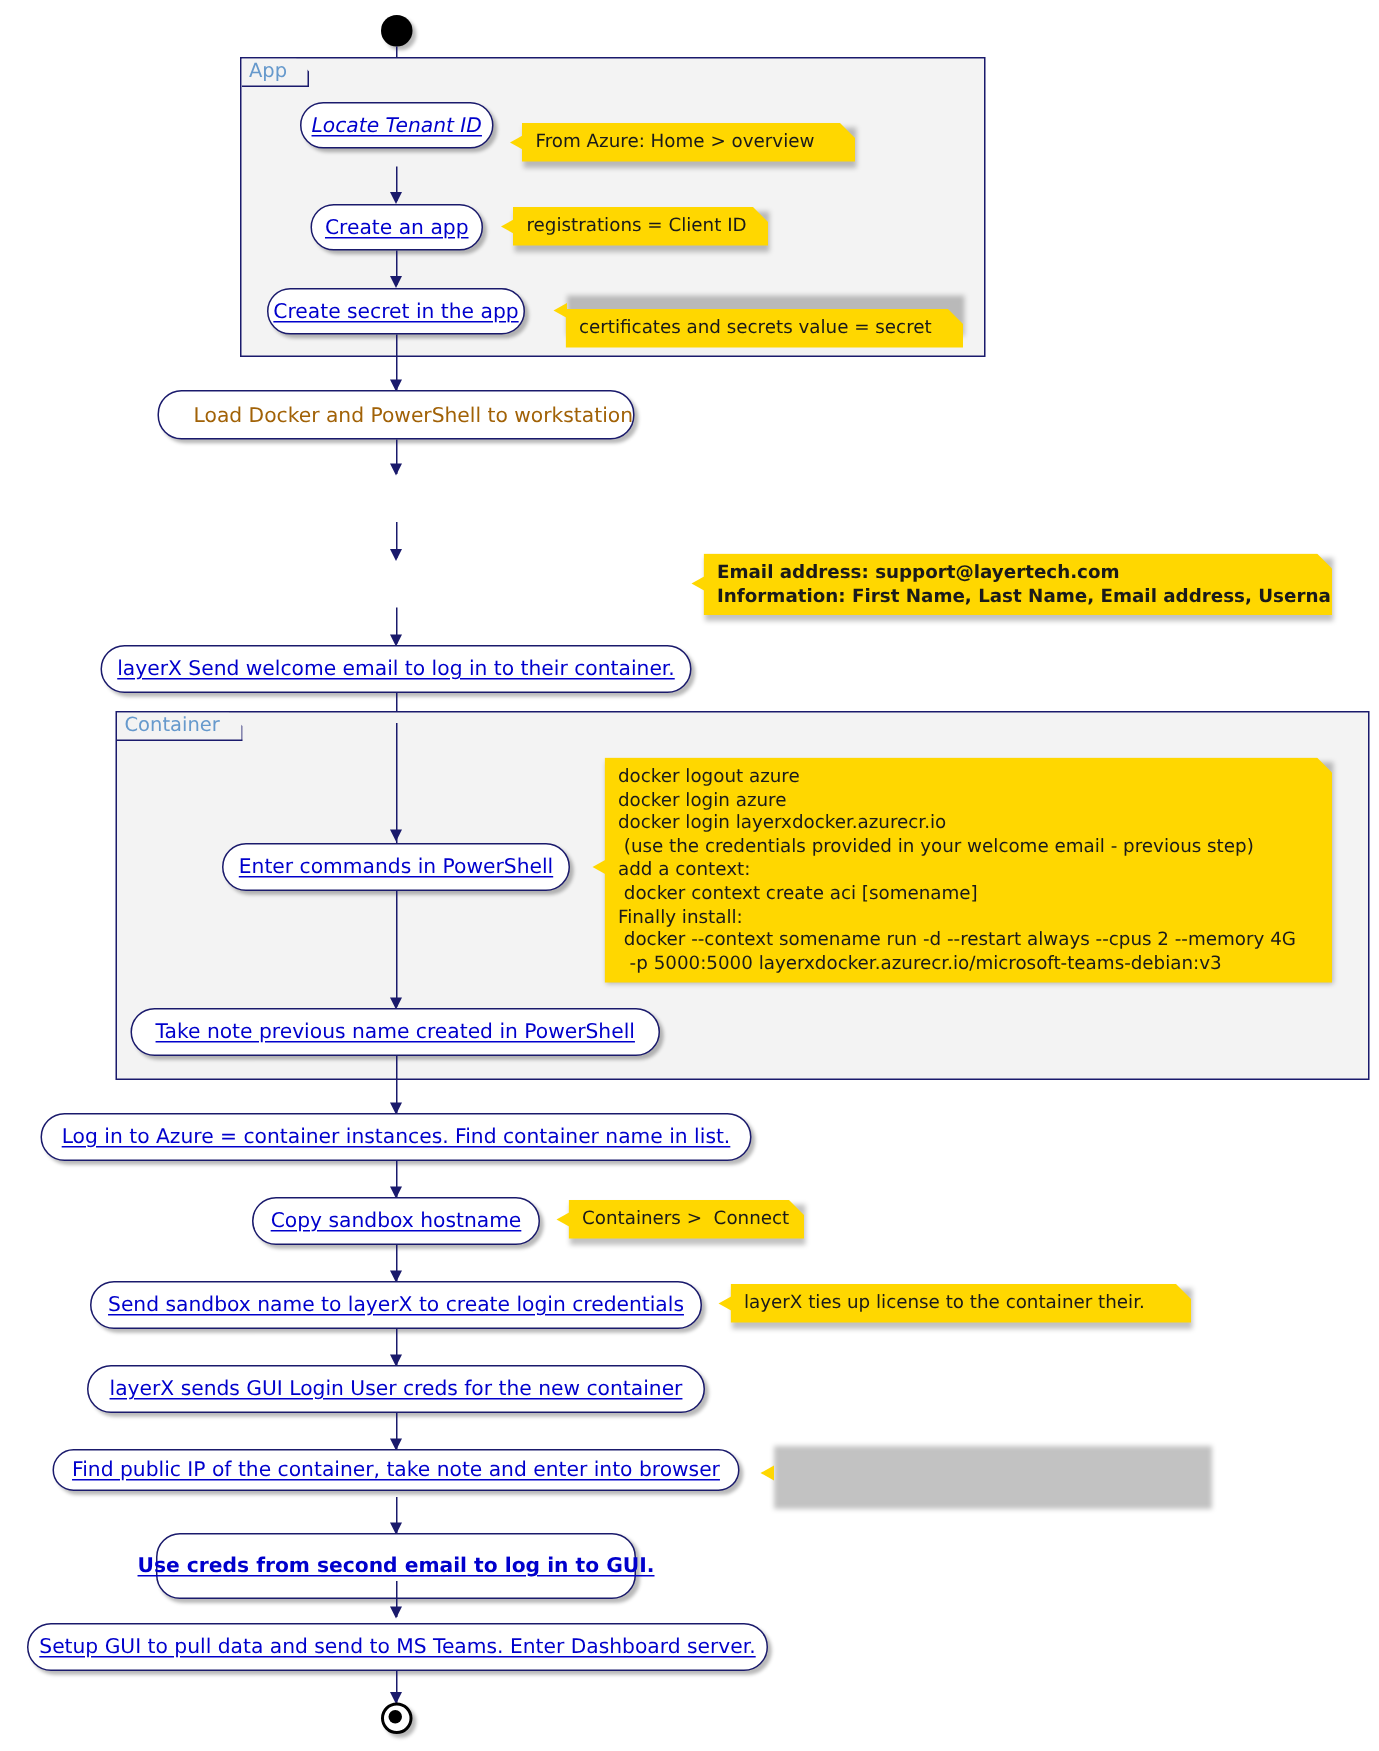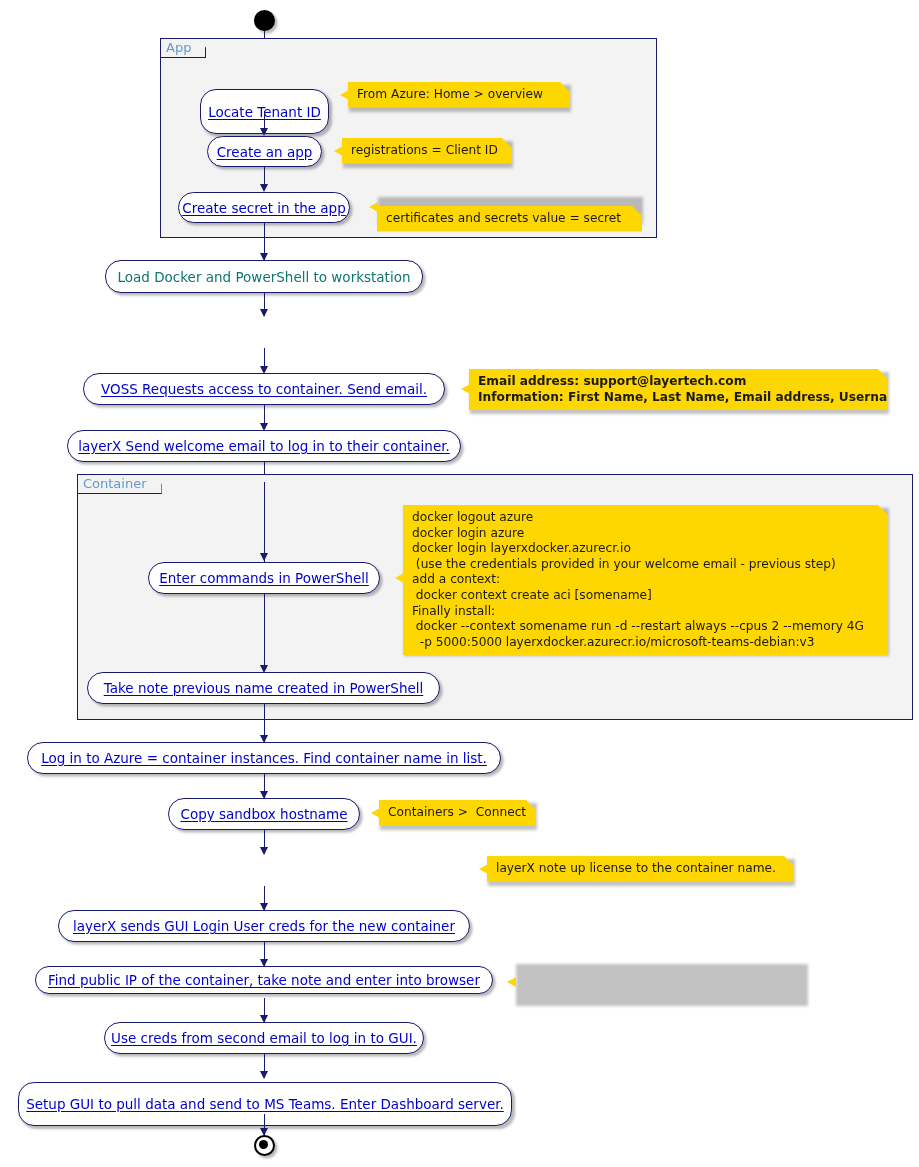--- a/index.html
+++ b/index.html
@@ -52,22 +52,23 @@
     justify-content: center;
     color: #0000CC;
     font-size: 13.5px;
     line-height: 16px;
     white-space: nowrap;
     box-shadow: 2.5px 2.5px 2.5px rgba(0,0,0,0.28);
     text-decoration: underline;
     text-underline-offset: 2px;
   }
   .node.plain {
-    color: #0f766e;
+    color: #a16207;
     text-decoration: none;
+    justify-content: flex-end;
   }
 
   
   .note {
     position: absolute;
     background: #FFD700;
     color: #1a1a1a;
     font-size: 12.2px;
     line-height: 15.6px;
     padding: 5px 8px 5px 9px;
@@ -137,21 +138,21 @@
 <div id="diagram">
 
   <div class="start-node" style="left:254px; top:10px;"></div>
   <div class="edge" style="left:263.5px; top:31px; height:59px;"></div>
   <div class="arrowhead" style="left:259.5px; top:72px;"></div>
 
   <div class="partition" style="left:160px; top:38px; width:497px; height:200px;">
     <div class="partition-label">App</div>
   </div>
 
-  <div class="node" style="left:200px; top:89px; width:129px; height:45px;">
+  <div class="node" style="left:200px; top:68px; width:129px; height:31px;font-style:italic;">
     <span>Locate Tenant ID</span>
   </div>
 
   <div class="note-shadow" style="left:349px; top:85px; width:222px; height:27px;"></div>
   <div class="note-tail" style="left:340px; top:90px;"></div>
   <div class="note" style="left:348px; top:82px; width:222px;">From Azure: Home &gt; overview</div>
 
   <div class="edge" style="left:263.5px; top:111px; height:23px;"></div>
   <div class="arrowhead" style="left:259.5px; top:128px;"></div>
 
@@ -181,23 +182,20 @@
     <span>Load Docker and PowerShell to workstation</span>
   </div>
 
   <div class="edge" style="left:263.5px; top:293px; height:23px;"></div>
   <div class="arrowhead" style="left:259.5px; top:309px;"></div>
 
 
   <div class="edge" style="left:263.5px; top:348px; height:24px;"></div>
   <div class="arrowhead" style="left:259.5px; top:366px;"></div>
 
-  <div class="node" style="left:83px; top:373px; width:362px; height:32px;">
-    <span>VOSS Requests access to container.  Send email.</span>
-  </div>
 
   <div class="note-shadow" style="left:470px; top:372px; width:419px; height:42px;"></div>
   <div class="note-tail" style="left:461px; top:384px;"></div>
   <div class="note" style="left:469px; top:369px; width:419px;font-weight:bold;">Email address: support@layertech.com
 Information: First Name, Last Name, Email address, Username</div>
 
   <div class="edge" style="left:263.5px; top:405px; height:24px;"></div>
   <div class="arrowhead" style="left:259.5px; top:423px;"></div>
 
   <div class="node" style="left:67px; top:430px; width:394px; height:32px;">
@@ -250,24 +248,27 @@
     <span>Copy sandbox hostname</span>
   </div>
 
   <div class="note-shadow" style="left:380px; top:803px; width:157px; height:27px;"></div>
   <div class="note-tail" style="left:371px; top:808px;"></div>
   <div class="note" style="left:379px; top:800px; width:157px;">Containers &gt;  Connect</div>
 
   <div class="edge" style="left:263.5px; top:830px; height:24px;"></div>
   <div class="arrowhead" style="left:259.5px; top:847px;"></div>
 
+  <div class="node" style="left:60px; top:854px; width:408px; height:32px;">
+    <span>Send sandbox name to layerX to create login credentials</span>
+  </div>
 
   <div class="note-shadow" style="left:488px; top:859px; width:307px; height:27px;"></div>
   <div class="note-tail" style="left:479px; top:864px;"></div>
-  <div class="note" style="left:487px; top:856px; width:307px;">layerX note up license to the container name.</div>
+  <div class="note" style="left:487px; top:856px; width:307px;">layerX ties up license to the container their.</div>
 
   <div class="edge" style="left:263.5px; top:886px; height:24px;"></div>
   <div class="arrowhead" style="left:259.5px; top:903px;"></div>
 
   <div class="node" style="left:58px; top:910px; width:412px; height:32px;">
     <span>layerX sends GUI Login User creds for the new container</span>
   </div>
 
   <div class="edge" style="left:263.5px; top:942px; height:24px;"></div>
   <div class="arrowhead" style="left:259.5px; top:959px;"></div>
@@ -275,28 +276,28 @@
   <div class="node" style="left:35px; top:966px; width:458px; height:28px;">
     <span>Find public IP of the container, take note and enter into browser</span>
   </div>
 
   <div class="note-shadow" style="left:516px; top:964px; width:292px; height:42px;"></div>
   <div class="note-tail" style="left:507px; top:977px;"></div>
 
   <div class="edge" style="left:263.5px; top:998px; height:24px;"></div>
   <div class="arrowhead" style="left:259.5px; top:1015px;"></div>
 
-  <div class="node" style="left:104px; top:1022px; width:320px; height:32px;">
+  <div class="node" style="left:104px; top:1022px; width:320px; height:44px;font-weight:bold;">
     <span>Use creds from second email to log in to GUI.</span>
   </div>
 
   <div class="edge" style="left:263.5px; top:1054px; height:24px;"></div>
   <div class="arrowhead" style="left:259.5px; top:1071px;"></div>
 
-  <div class="node" style="left:18px; top:1082px; width:494px; height:44px;">
+  <div class="node" style="left:18px; top:1082px; width:494px; height:32px;">
     <span>Setup GUI to pull data and send to MS Teams. Enter Dashboard server.</span>
   </div>
 
   <div class="edge" style="left:263.5px; top:1114px; height:24px;"></div>
   <div class="arrowhead" style="left:259.5px; top:1128px;"></div>
 
   <div class="end-node" style="left:254px; top:1135px;"></div>
 
 </div>
 

